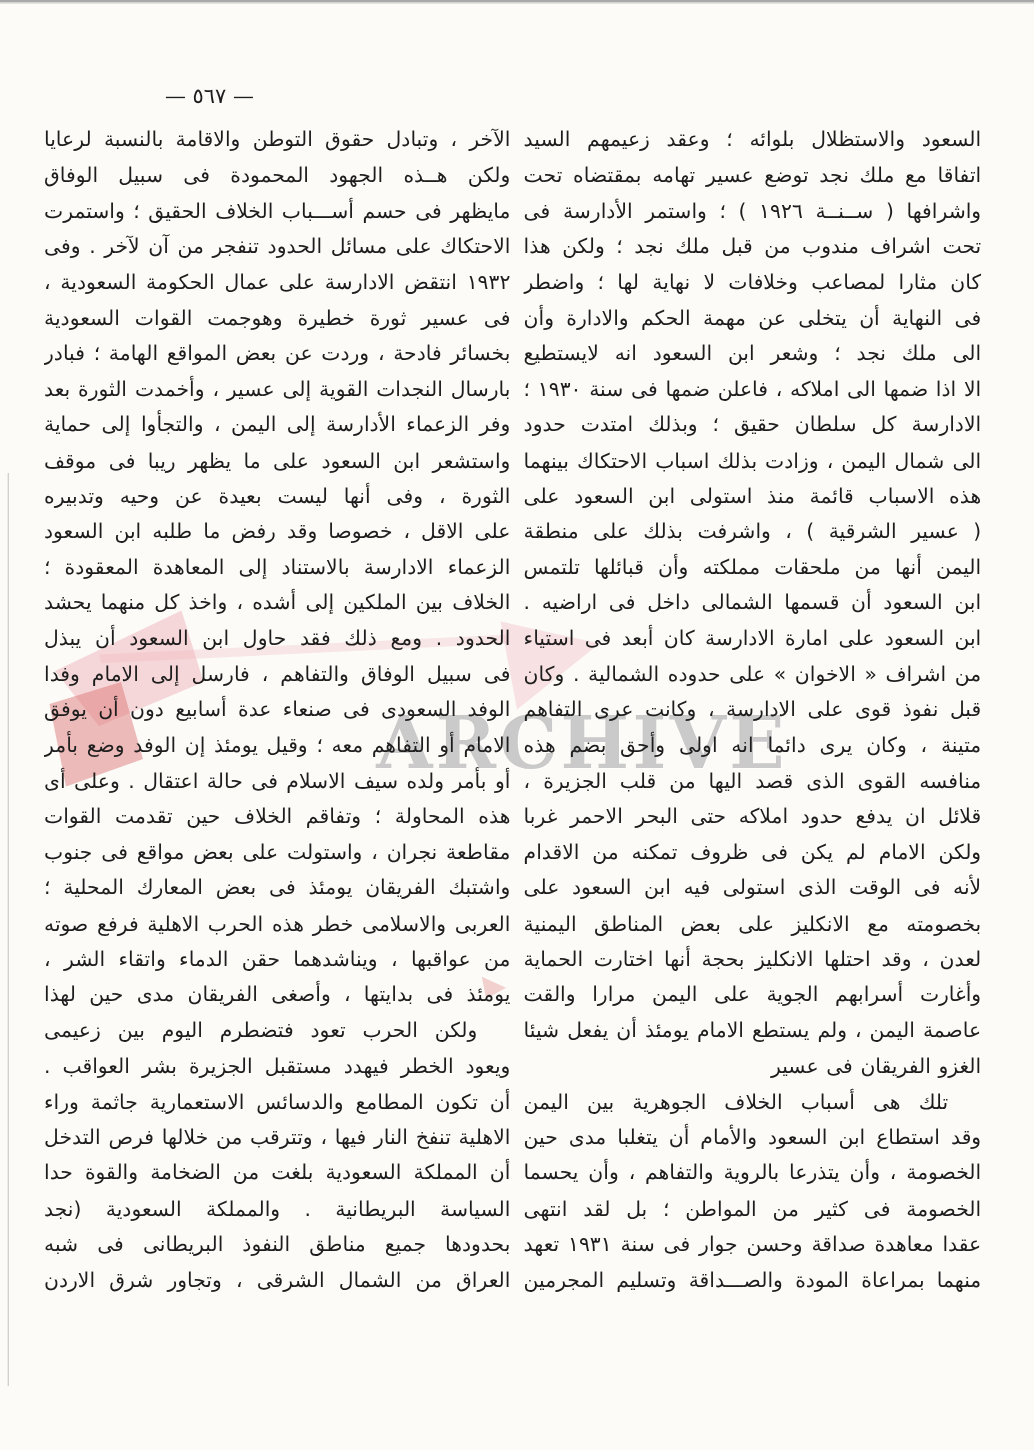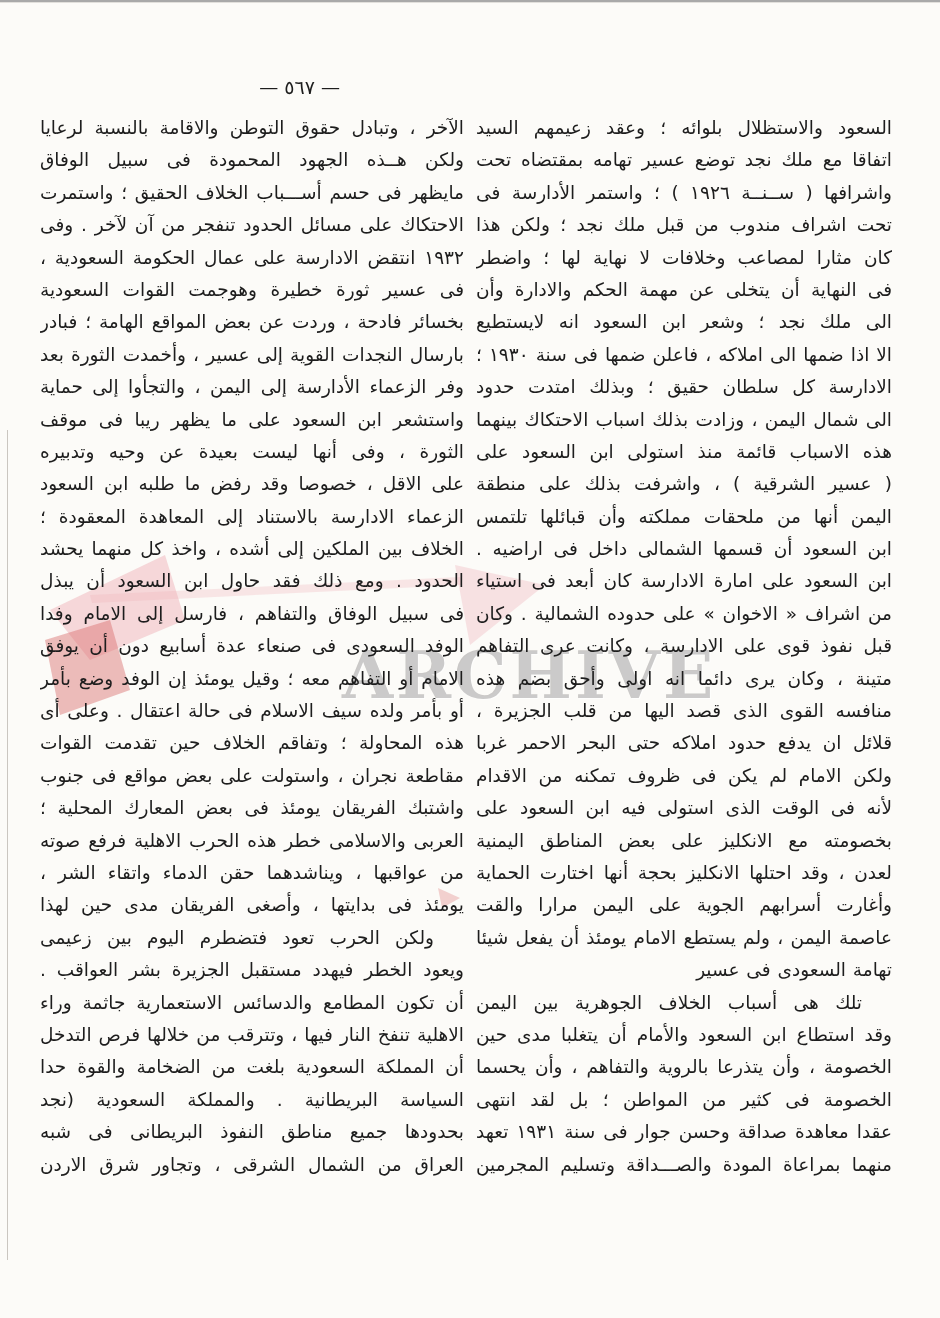--- a/index.html
+++ b/index.html
@@ -16,21 +16,21 @@
   .top-edge{
     position:absolute;left:0;top:0;width:940px;height:2px;
     background:#a9a9a9;border-bottom:1px solid #e2e0dc;
   }
   .left-edge{
     position:absolute;left:7px;top:430px;width:1px;height:830px;
     background:#b9b4ae;opacity:.75;
   }
   .page-number{
     position:absolute;left:150px;top:76px;width:190px;
-    text-align:right;
+    text-align:left;
     font-size:19px;letter-spacing:2px;color:#1d1d1d;
     font-family:"DejaVu Serif", serif;
   }
   .col{
     position:absolute;top:112px;
     direction:rtl;
     color:#1d1d1d;
     font-size:18.5px;
     font-family:"DejaVu Sans", sans-serif;
   }
@@ -107,21 +107,21 @@
       <div class="line">قبل نفوذ قوى على الادارسة ، وكانت عرى التفاهم والتحالف بينهما قوية</div>
       <div class="line">متينة ، وكان يرى دائما انه اولى وأحق بضم هذه المقاطعة الى املاكه من</div>
       <div class="line">منافسه القوى الذى قصد اليها من قلب الجزيرة ، واستطاع فى اعوام</div>
       <div class="line">قلائل ان يدفع حدود املاكه حتى البحر الاحمر غربا واليمن جنوبا ،</div>
       <div class="line">ولكن الامام لم يكن فى ظروف تمكنه من الاقدام على هذه الخطوة</div>
       <div class="line">لأنه فى الوقت الذى استولى فيه ابن السعود على عسير كان مشغولا</div>
       <div class="line">بخصومته مع الانكليز على بعض المناطق اليمنية الجنوبية المجاورة</div>
       <div class="line">لعدن ، وقد احتلها الانكليز بحجة أنها اختارت الحماية الانكليزية ،</div>
       <div class="line">وأغارت أسرابهم الجوية على اليمن مرارا والقت قنابلها على صنعاء</div>
       <div class="line">عاصمة اليمن ، ولم يستطع الامام يومئذ أن يفعل شيئا لمقاومة</div>
-      <div class="line short">تهامة السعودى فى عسير</div>
+      <div class="line short">الغزو الفريقان فى عسير</div>
       <div class="line indent">تلك هى أسباب الخلاف الجوهرية بين اليمن والمملكة السعودية .</div>
       <div class="line">وقد استطاع ابن السعود والأمام أن يتغلبا مدى حين على بواعث</div>
       <div class="line">الخصومة ، وأن يتذرعا بالروية والتفاهم ، وأن يحسما أسباب</div>
       <div class="line">الخصومة فى كثير من المواطن ؛ بل لقد انتهى التفاهم بينهما إلى أن</div>
       <div class="line">عقدا معاهدة صداقة وحسن جوار فى سنة ١٩٣١ تعهد فيها كل</div>
       <div class="line">منهما بمراعاة المودة والصـــداقة وتسليم المجرمين من رعايا الفريق</div>
     </div>
 
   <div class="col col-left">
       <div class="line">الآخر ، وتبادل حقوق التوطن والاقامة بالنسبة لرعايا الدولتين ،</div>

